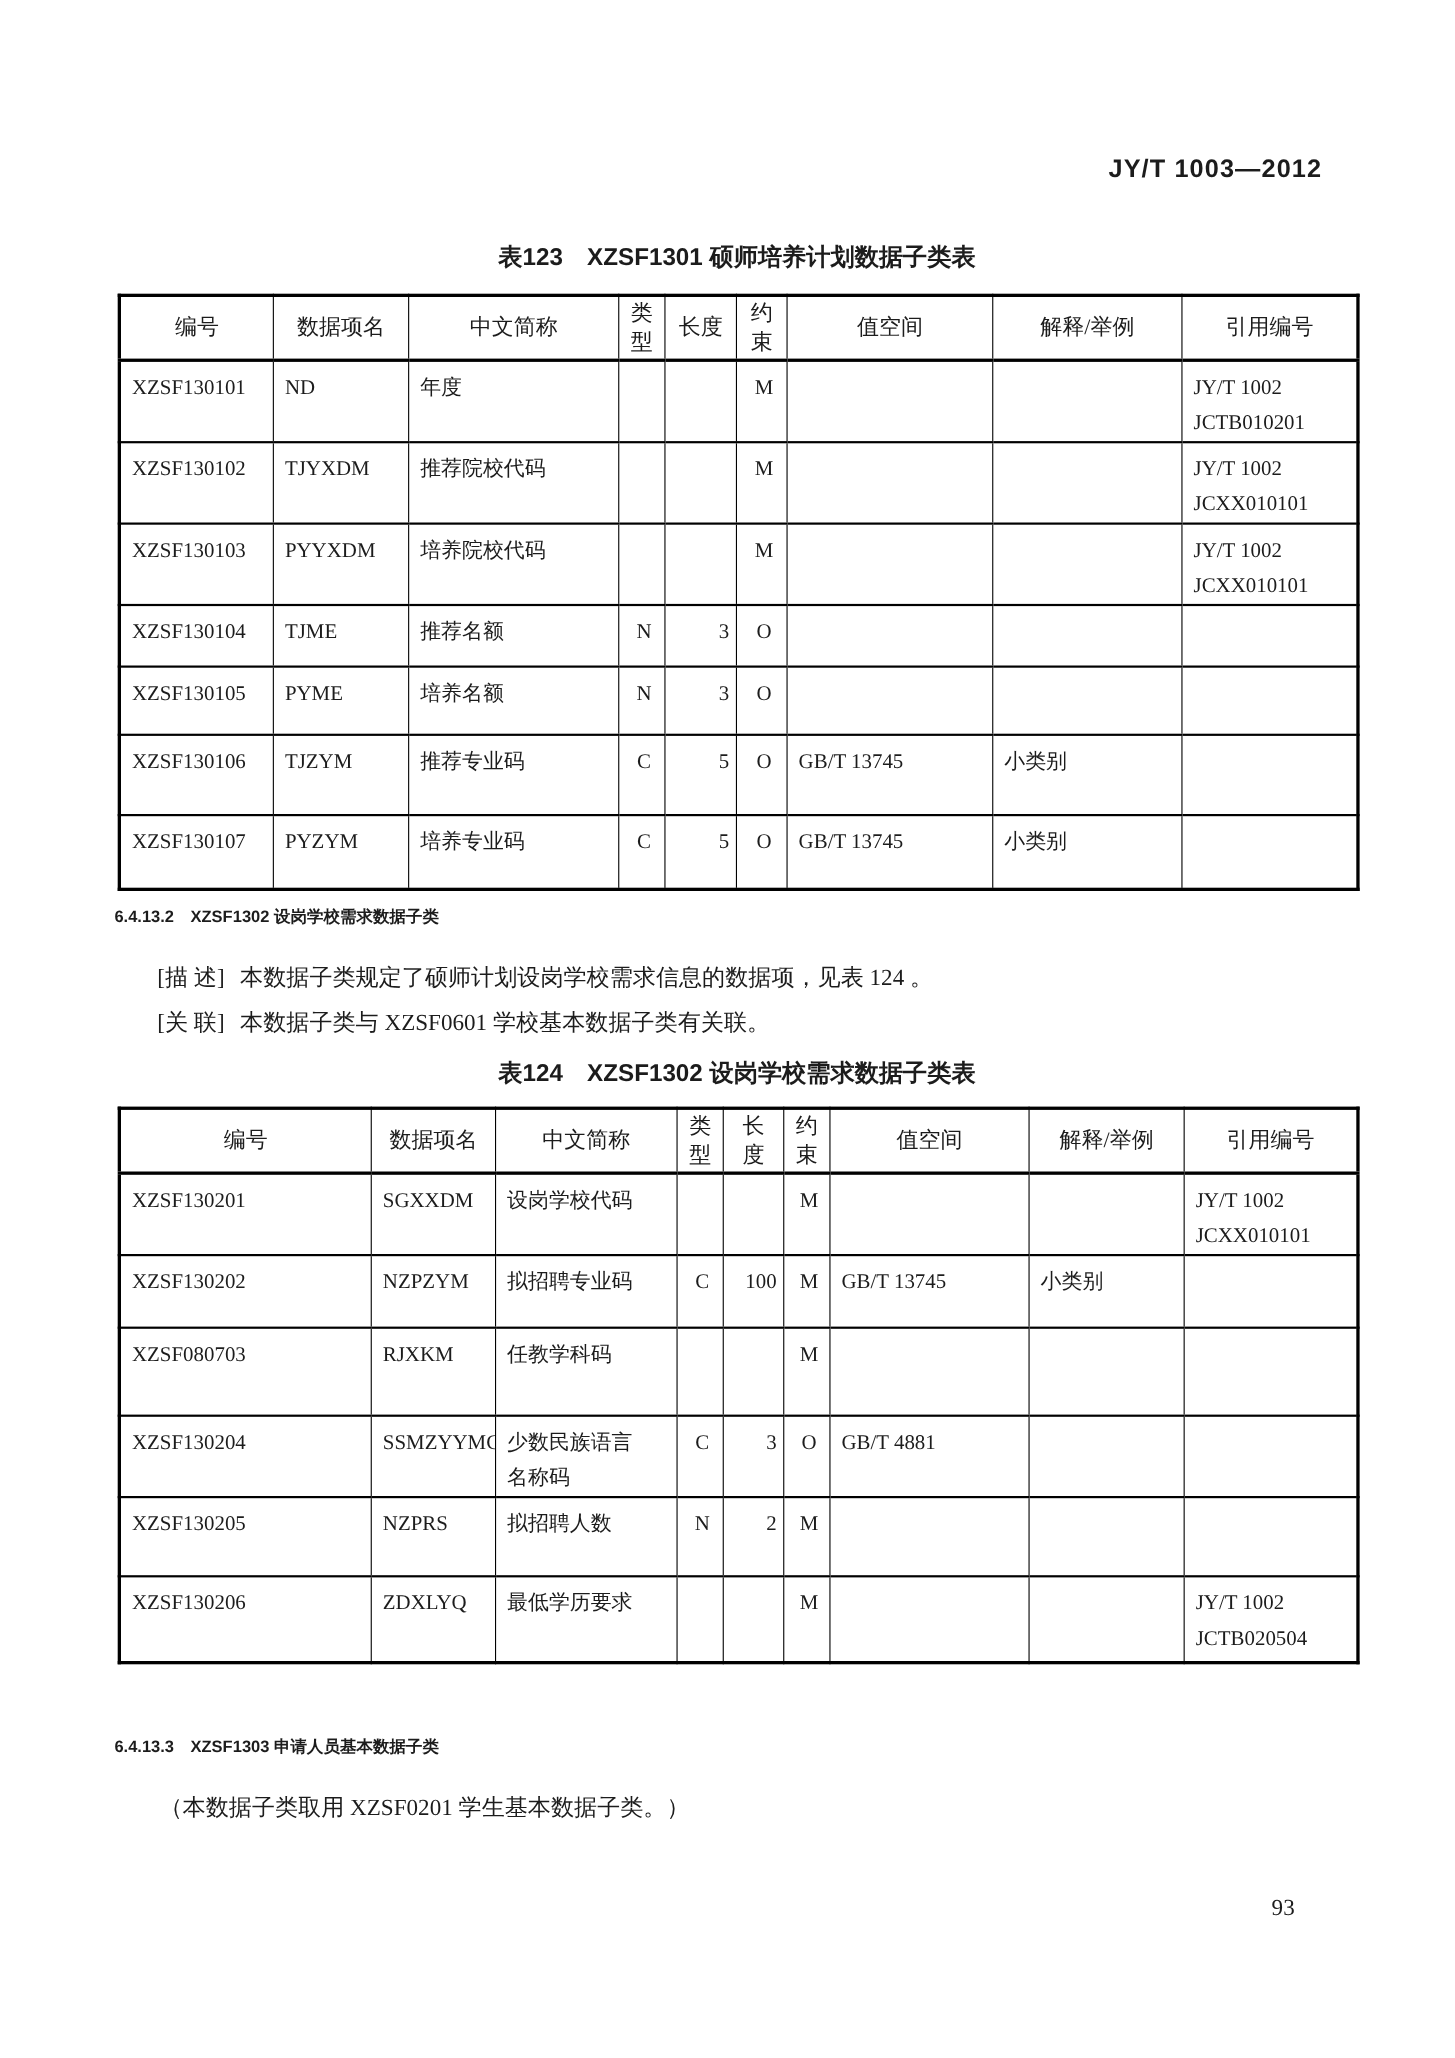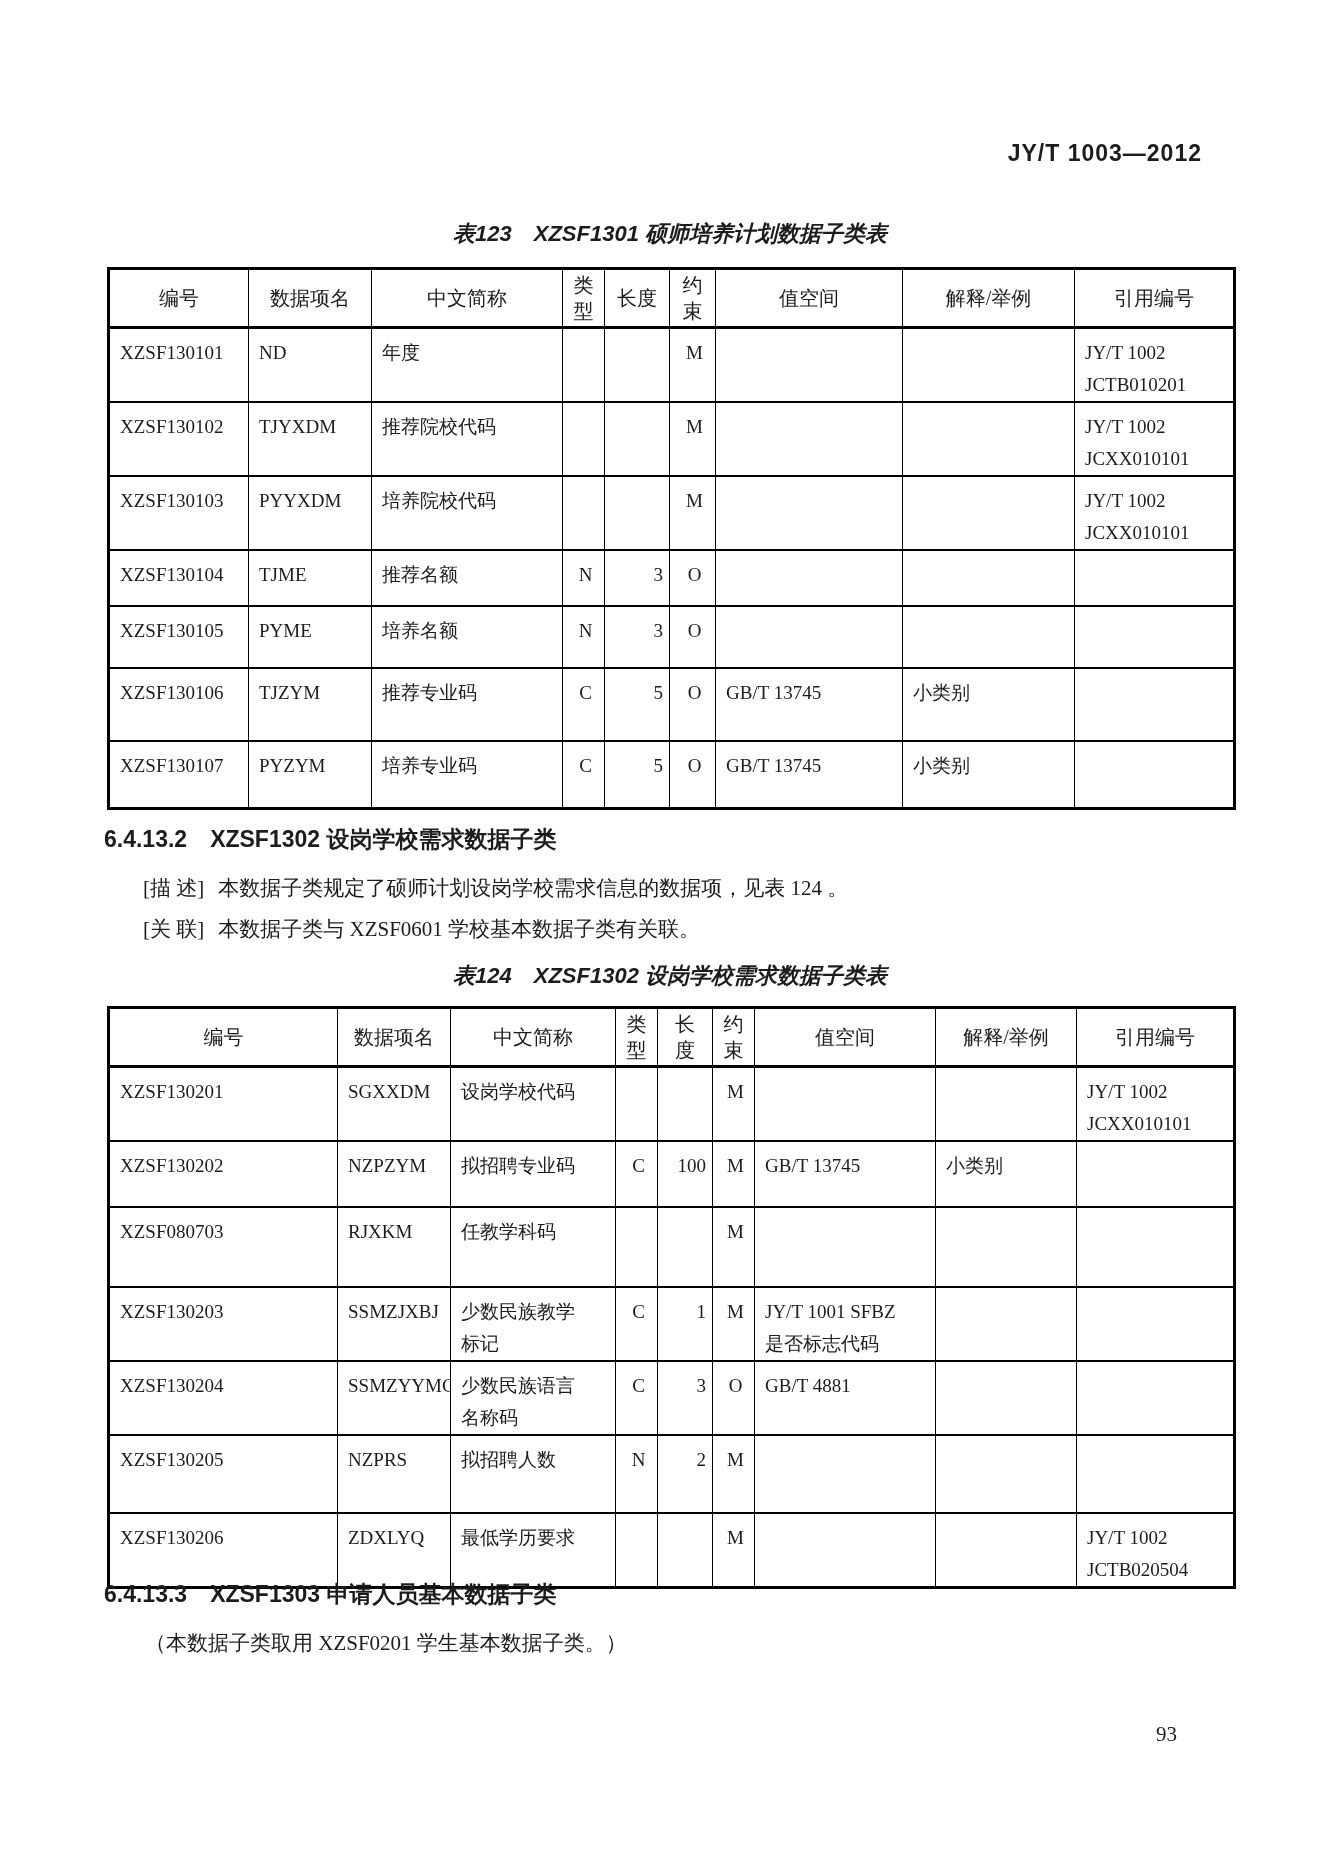--- a/index.html
+++ b/index.html
@@ -23,31 +23,30 @@
     letter-spacing:1px;
   }
   
   .tbl-caption{
     position:absolute;
     left:107px; width:1126px;
     text-align:center;
     font-family:"Liberation Sans", sans-serif;
     font-weight:bold;
     font-size:22px;
-    font-style:italic;
   }
   .cap123{top:219px;}
   .cap124{top:961px;}
   
   .sec-heading{
     position:absolute;
     left:104px;
     font-family:"Liberation Sans", sans-serif;
     font-weight:bold;
-    font-size:23px;
+    font-size:15px;
   }
   .sec1302{top:824px;}
   .sec1303{top:1579px;}
   
   .para{
     position:absolute;
     left:143px;
     font-size:21px;
     white-space:nowrap;
   }
@@ -305,33 +304,20 @@
         <td class="c-name">RJXKM</td>
         <td class="c-cn">任教学科码</td>
         <td class="c-type"></td>
         <td class="c-len"></td>
         <td class="c-cons">M</td>
         <td class="c-space"></td>
         <td class="c-ex"></td>
         <td class="c-ref"></td>
       </tr>
       <tr>
-        <td class="c-id">XZSF130203</td>
-        <td class="c-name">SSMZJXBJ</td>
-        <td class="c-cn">少数民族教学
-标记</td>
-        <td class="c-type">C</td>
-        <td class="c-len">1</td>
-        <td class="c-cons">M</td>
-        <td class="c-space">JY/T 1001 SFBZ
-是否标志代码</td>
-        <td class="c-ex"></td>
-        <td class="c-ref"></td>
-      </tr>
-      <tr>
         <td class="c-id">XZSF130204</td>
         <td class="c-name">SSMZYYMCM</td>
         <td class="c-cn">少数民族语言
 名称码</td>
         <td class="c-type">C</td>
         <td class="c-len">3</td>
         <td class="c-cons">O</td>
         <td class="c-space">GB/T 4881</td>
         <td class="c-ex"></td>
         <td class="c-ref"></td>

